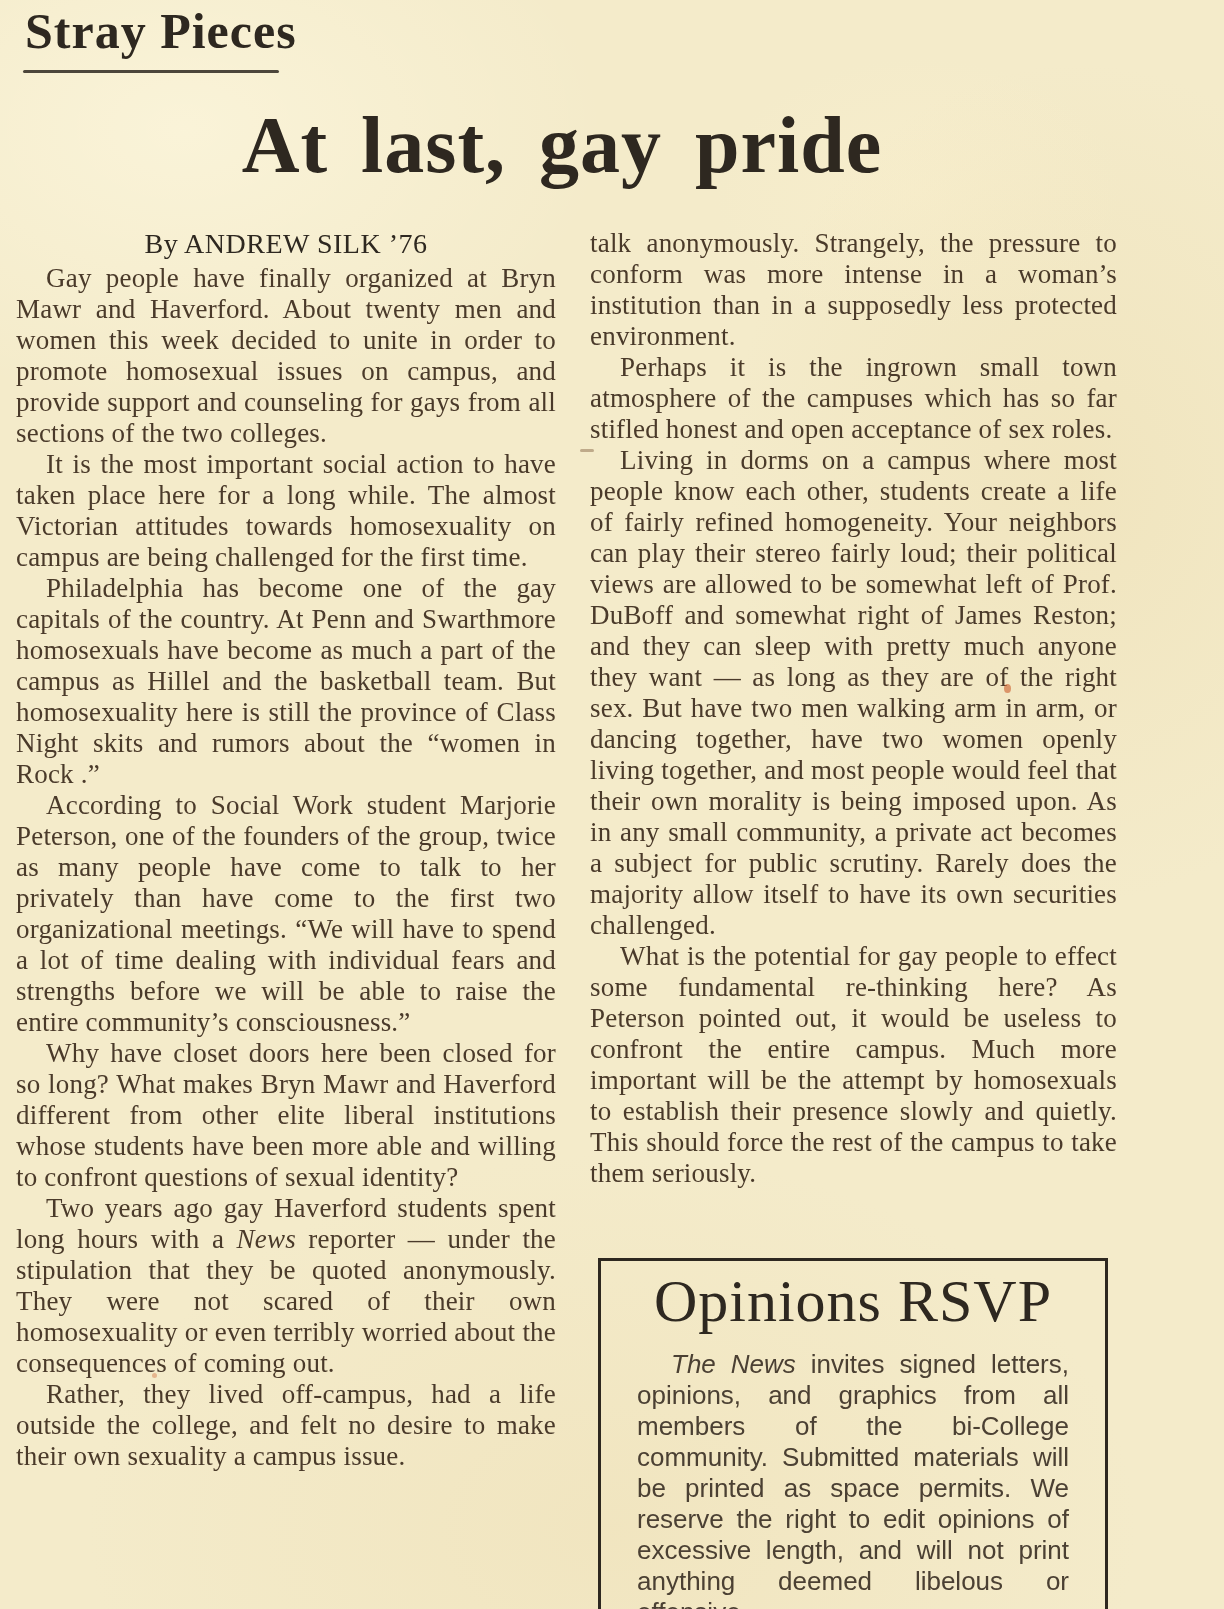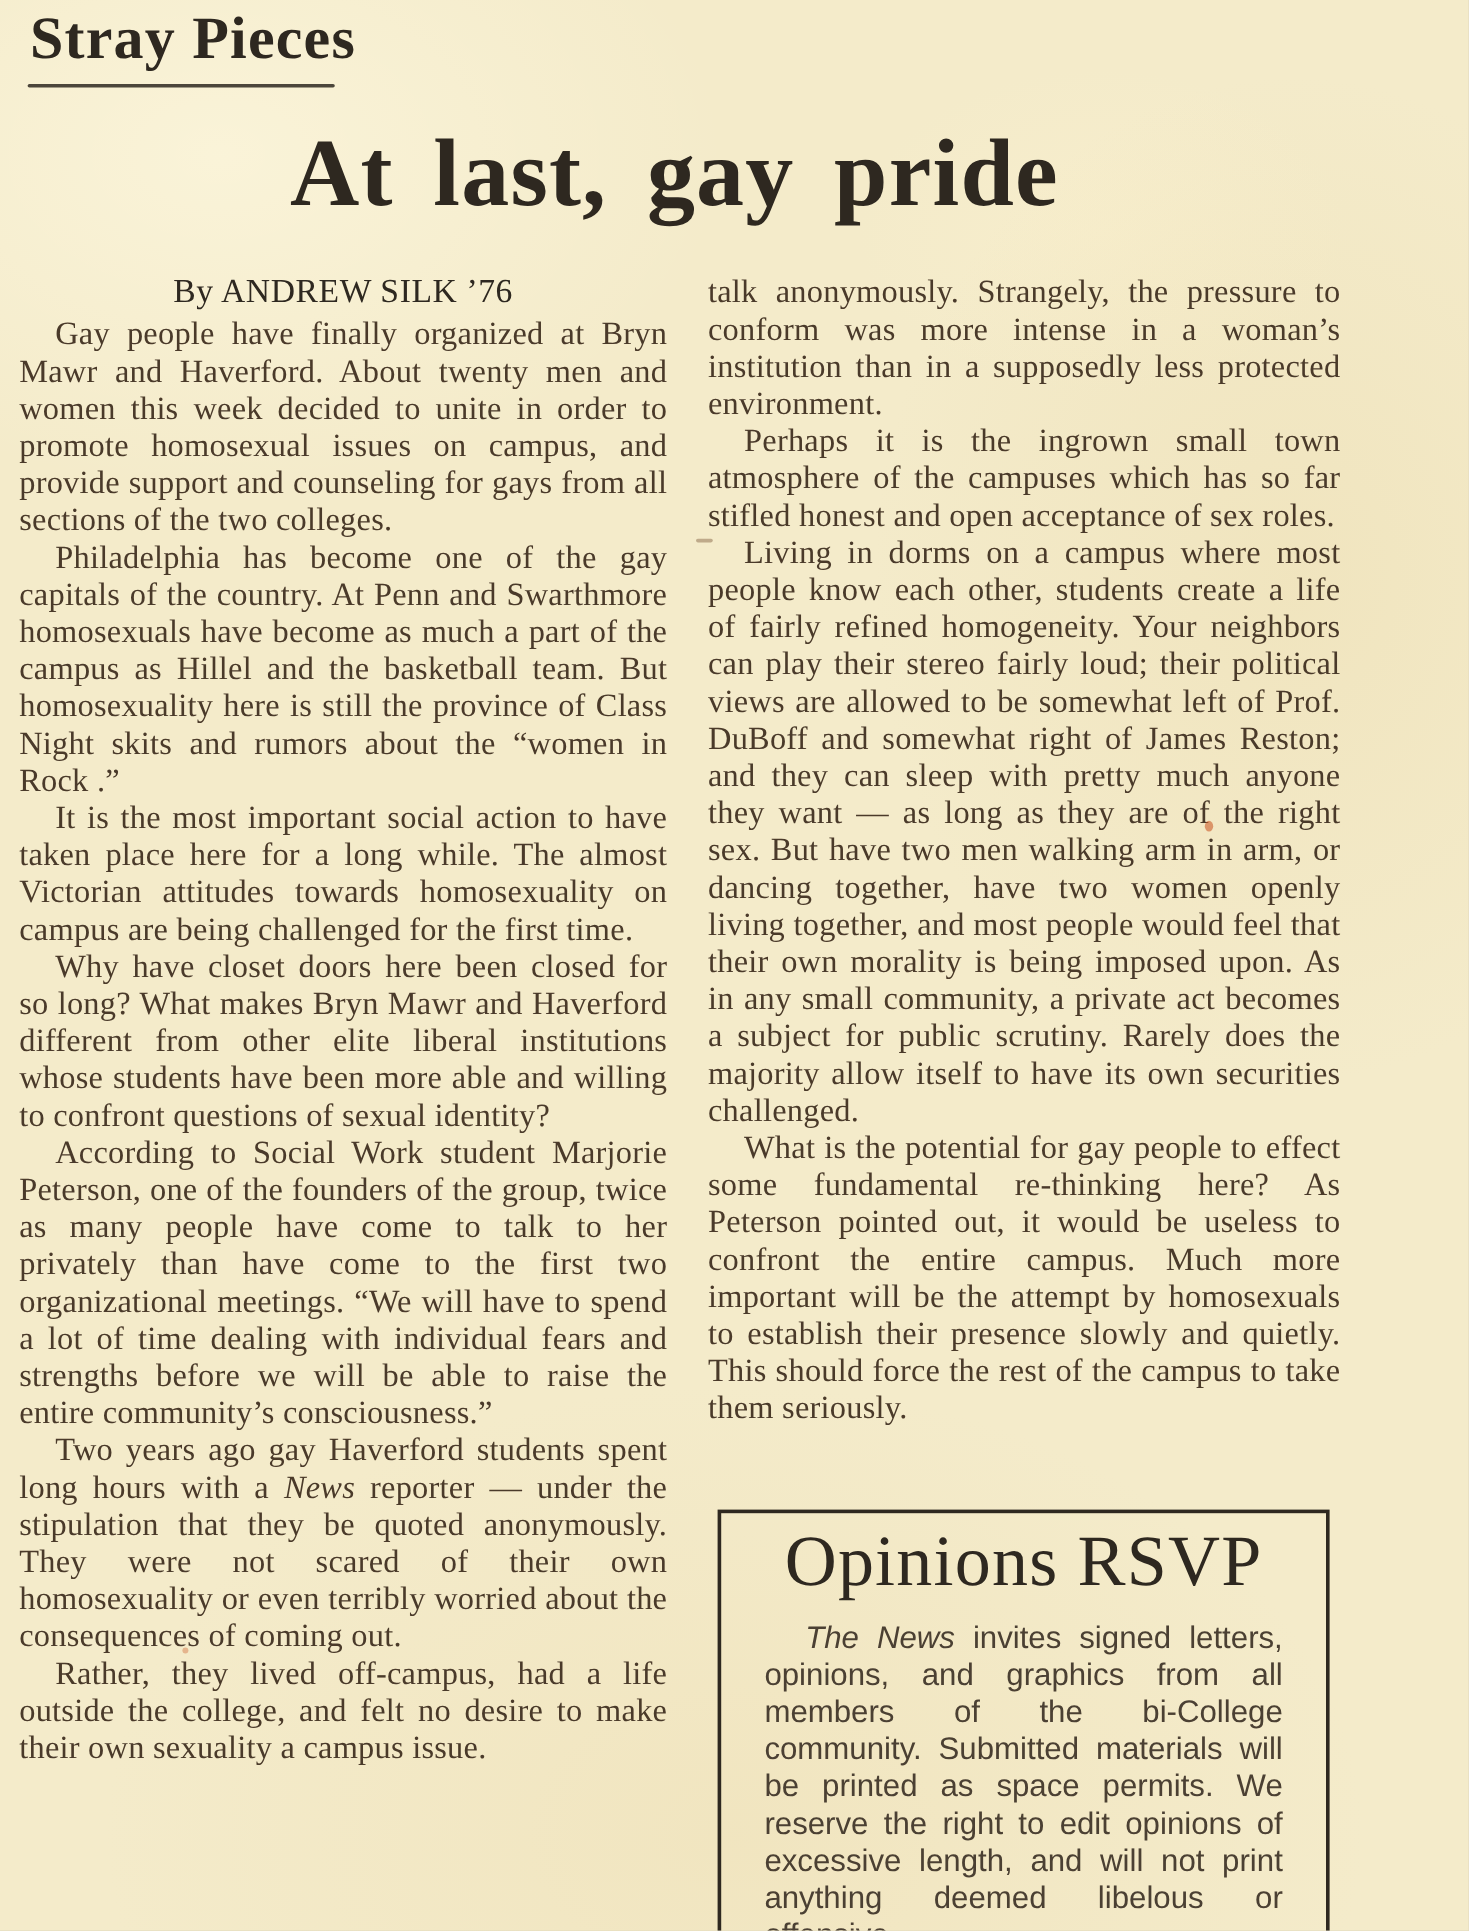--- a/index.html
+++ b/index.html
@@ -77,24 +77,24 @@
 
   <div class="masthead">Stray Pieces</div>
   <div class="masthead-rule"></div>
 
   <h1 class="headline">At last, gay pride</h1>
 
   <div class="col col-left">
     <p class="byline">By ANDREW SILK ’76</p>
     <div>
         <p class="para indent"><span>Gay people have finally organized at Bryn Mawr and Haverford. About twenty men and women this week decided to unite in order to promote homosexual issues on campus, and provide support and counseling for gays from all sections of the two colleges.</span></p>
+        <p class="para indent"><span>It is the most important social action to have taken place here for a long while. The almost Victorian attitudes towards homosexuality on campus are being challenged for the first time.</span></p>
         <p class="para indent"><span>Philadelphia has become one of the gay capitals of the country. At Penn and Swarthmore homosexuals have become as much a part of the campus as Hillel and the basketball team. But homosexuality here is still the province of Class Night skits and rumors about the “women in Rock .”</span></p>
-        <p class="para indent"><span>It is the most important social action to have taken place here for a long while. The almost Victorian attitudes towards homosexuality on campus are being challenged for the first time.</span></p>
+        <p class="para indent"><span>According to Social Work student Marjorie Peterson, one of the founders of the group, twice as many people have come to talk to her privately than have come to the first two organizational meetings. “We will have to spend a lot of time dealing with individual fears and strengths before we will be able to raise the entire community’s consciousness.”</span></p>
         <p class="para indent"><span>Why have closet doors here been closed for so long? What makes Bryn Mawr and Haverford different from other elite liberal institutions whose students have been more able and willing to confront questions of sexual identity?</span></p>
-        <p class="para indent"><span>According to Social Work student Marjorie Peterson, one of the founders of the group, twice as many people have come to talk to her privately than have come to the first two organizational meetings. “We will have to spend a lot of time dealing with individual fears and strengths before we will be able to raise the entire community’s consciousness.”</span></p>
         <p class="para indent"><span>Two years ago gay Haverford students spent long hours with a </span><span class="it">News</span><span> reporter — under the stipulation that they be quoted anonymously. They were not scared of their own homosexuality or even terribly worried about the consequences of coming out.</span></p>
         <p class="para indent"><span>Rather, they lived off-campus, had a life outside the college, and felt no desire to make their own sexuality a campus issue.</span></p>
       </div>
   </div>
 
   <div class="col col-right">
     <div>
         <p class="para"><span>talk anonymously. Strangely, the pressure to conform was more intense in a woman’s institution than in a supposedly less protected environment.</span></p>
         <p class="para indent"><span>Perhaps it is the ingrown small town atmosphere of the campuses which has so far stifled honest and open acceptance of sex roles.</span></p>
         <p class="para indent"><span>Living in dorms on a campus where most people know each other, students create a life of fairly refined homogeneity. Your neighbors can play their stereo fairly loud; their political views are allowed to be somewhat left of Prof. DuBoff and somewhat right of James Reston; and they can sleep with pretty much anyone they want — as long as they are of the right sex. But have two men walking arm in arm, or dancing together, have two women openly living together, and most people would feel that their own morality is being imposed upon. As in any small community, a private act becomes a subject for public scrutiny. Rarely does the majority allow itself to have its own securities challenged.</span></p>

